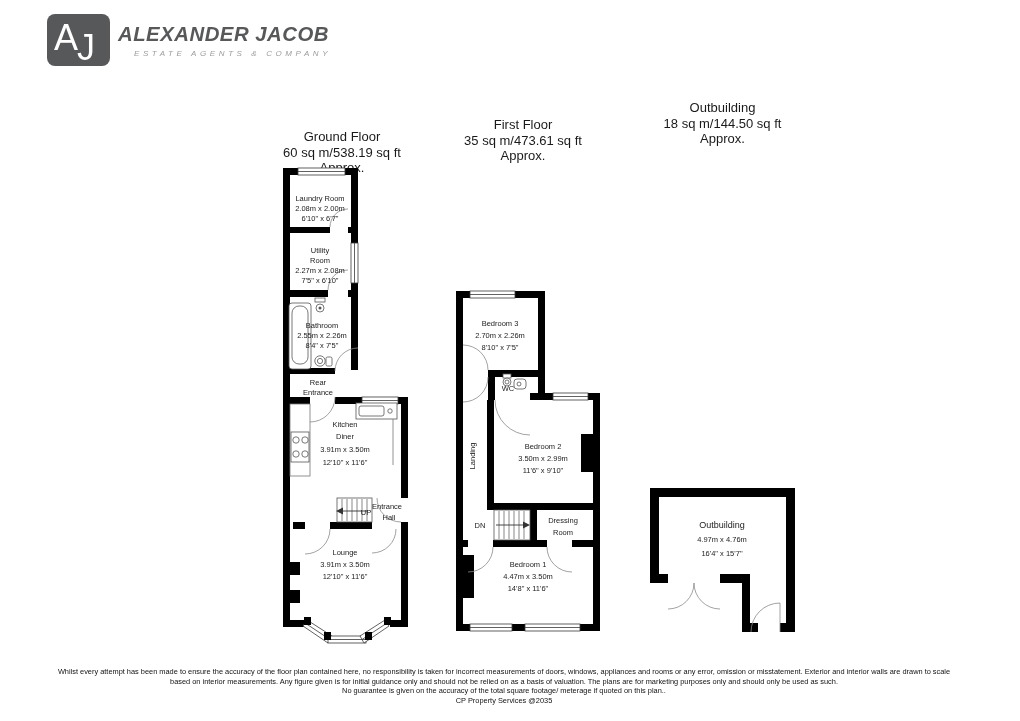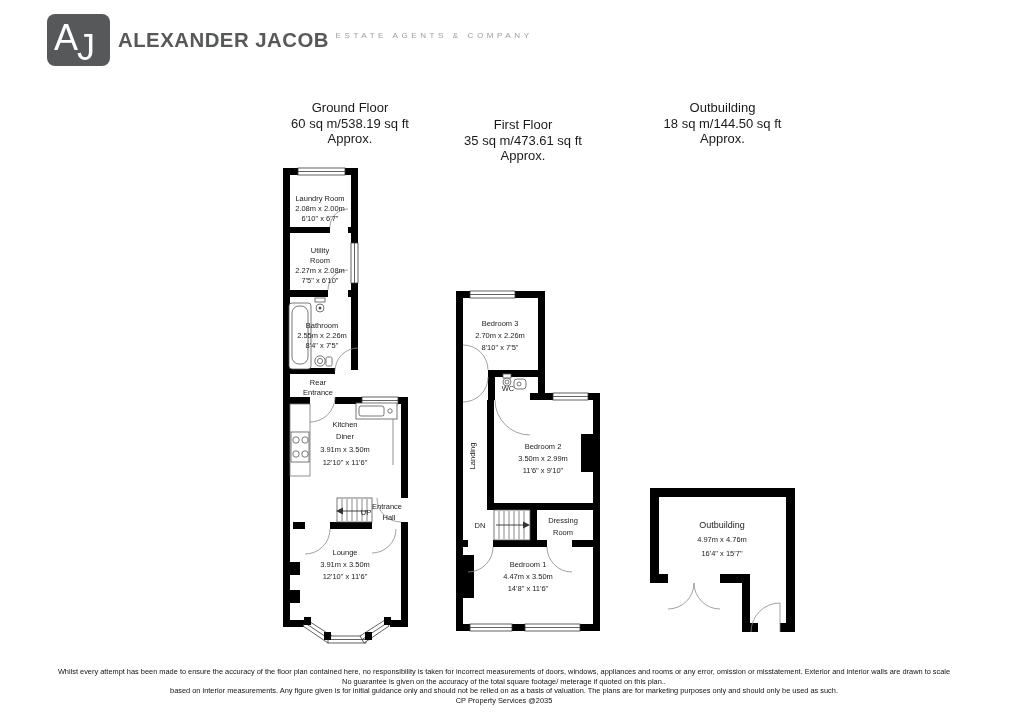--- a/index.html
+++ b/index.html
@@ -3,26 +3,26 @@
 <meta charset="utf-8">
 <style>
   html,body{margin:0;padding:0;}
   body{width:1020px;height:721px;position:relative;background:#ffffff;overflow:hidden;
        font-family:"Liberation Sans",sans-serif;color:#1a1a1a;}
   
   .logo{position:absolute;left:47px;top:14px;display:flex;align-items:center;gap:8px;}
   .logo-box{width:63px;height:52px;background:#57585a;border-radius:8px;position:relative;flex:none;}
   .logo-box .la{position:absolute;left:7px;top:3px;font-size:36px;color:#fff;font-weight:400;}
   .logo-box .lj{position:absolute;left:30px;top:13px;font-size:36px;color:#fff;font-weight:400;}
-  .logo-text{display:flex;flex-direction:row;}
+  .logo-text{display:flex;flex-direction:column;font-style:italic;}
   .logo-name{font-size:21px;font-weight:bold;color:#57585a;letter-spacing:.5px;transform:scaleX(.97);transform-origin:left;}
-  .logo-tag{font-size:8px;color:#9c9da0;letter-spacing:3.6px;margin-top:3px;}
+  .logo-tag{font-size:8px;color:#9c9da0;letter-spacing:3.6px;margin-top:3px;margin-left:16px;}
   
   .floor-title{position:absolute;top:100px;text-align:center;font-size:13px;line-height:15.5px;color:#1a1a1a;}
-  .ft-ground{left:270px;width:160px;}
+  .ft-ground{left:262px;width:160px;margin-top:29px;}
   .ft-first{left:443px;width:160px;margin-top:17px;}
   .ft-out{left:640px;width:165px;}
   
   svg.plan{position:absolute;}
   svg.plan .wall{fill:#000;}
   svg.plan .win{fill:#fff;stroke:#3a3a3a;stroke-width:.8;}
   svg.plan .winline{stroke:#3a3a3a;stroke-width:.8;}
   svg.plan .arc{fill:none;stroke:#8a8a8a;stroke-width:.8;}
   svg.plan .fix{fill:#fff;stroke:#555;stroke-width:.8;}
   svg.plan .fixn{fill:none;stroke:#777;stroke-width:.8;}
@@ -303,16 +303,16 @@
   </g>
   <g>
     <text x="76" y="45" style="font-size:9px">Outbuilding</text>
     <text x="76" y="59">4.97m x 4.76m</text>
     <text x="76" y="73">16'4" x 15'7"</text>
   </g>
 </svg>
 
 <div class="footer">
   <div>Whilst every attempt has been made to ensure the accuracy of the floor plan contained here, no responsibility is taken for incorrect measurements of doors, windows, appliances and rooms or any error, omission or misstatement. Exterior and interior walls are drawn to scale</div>
+  <div>based on interior measurements. Any figure given is for initial guidance only and should not be relied on as a basis of valuation. The plans are for marketing purposes only and should only be used as such.</div>
   <div>No guarantee is given on the accuracy of the total square footage/ meterage if quoted on this plan..</div>
-  <div>based on interior measurements. Any figure given is for initial guidance only and should not be relied on as a basis of valuation. The plans are for marketing purposes only and should only be used as such.</div>
   <div>CP Property Services @2035</div>
 </div>
 
 </body></html>

